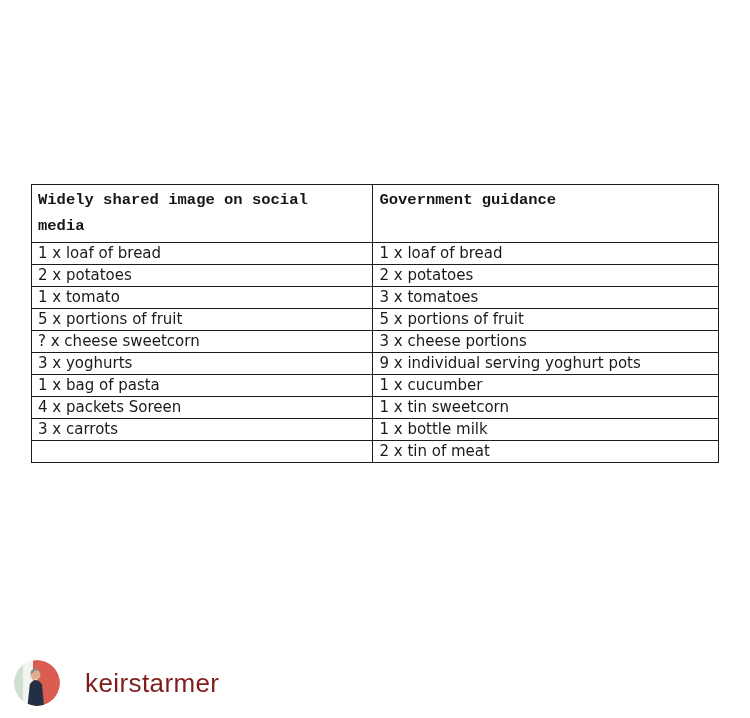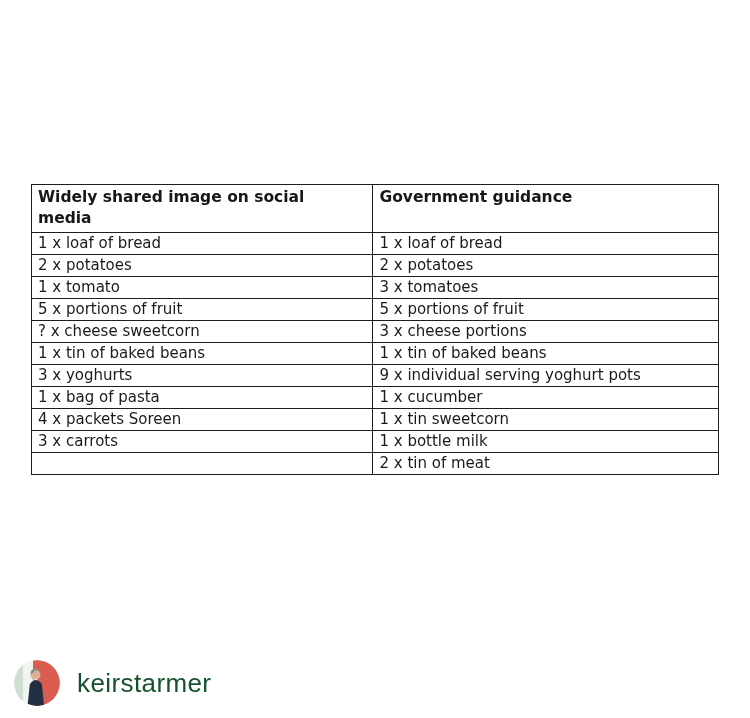--- a/index.html
+++ b/index.html
@@ -33,21 +33,22 @@
   .comparison-table th {
     font-size: 15.5px;
     font-weight: bold;
     color: #171717;
     padding: 2px 6px 3px 6px;
     height: 42px;
     white-space: normal;
   }
   .hwrap {
     max-width: 302px;
-    line-height: 21px;
+    line-height: 26px;
+    font-family: Liberation Mono, monospace;
   }
   .comparison-table td {
     font-size: 15px;
     color: #1a1a1a;
     padding: 0 6px;
     height: 21px;
     line-height: 21px;
     margin-left: 40px;
   }
   .footer {
@@ -66,22 +67,23 @@
     overflow: hidden;
     display: block;
     flex: 0 0 auto;
     cursor: pointer;
   }
   .username {
     font-family: "Liberation Sans", sans-serif;
     font-size: 26px;
     font-weight: 400;
     letter-spacing: 0.4px;
-    color: #14532d;
+    color: #7f1d1d;
     cursor: pointer;
+    margin-left: 8px;
   }
 </style>
 </head>
 <body>
 
 <div class="page">
 
   <table class="comparison-table">
     <colgroup>
       <col style="width:49.7%">
@@ -110,24 +112,20 @@
         <td>1 x tomato</td>
         <td>3 x tomatoes</td>
       </tr>
       <tr>
         <td>5 x portions of fruit</td>
         <td>5 x portions of fruit</td>
       </tr>
       <tr>
         <td>? x cheese sweetcorn</td>
         <td>3 x cheese portions</td>
-      </tr>
-      <tr>
-        <td>1 x tin of baked beans</td>
-        <td>1 x tin of baked beans</td>
       </tr>
       <tr>
         <td>3 x yoghurts</td>
         <td>9 x individual serving yoghurt pots</td>
       </tr>
       <tr>
         <td>1 x bag of pasta</td>
         <td>1 x cucumber</td>
       </tr>
       <tr>

